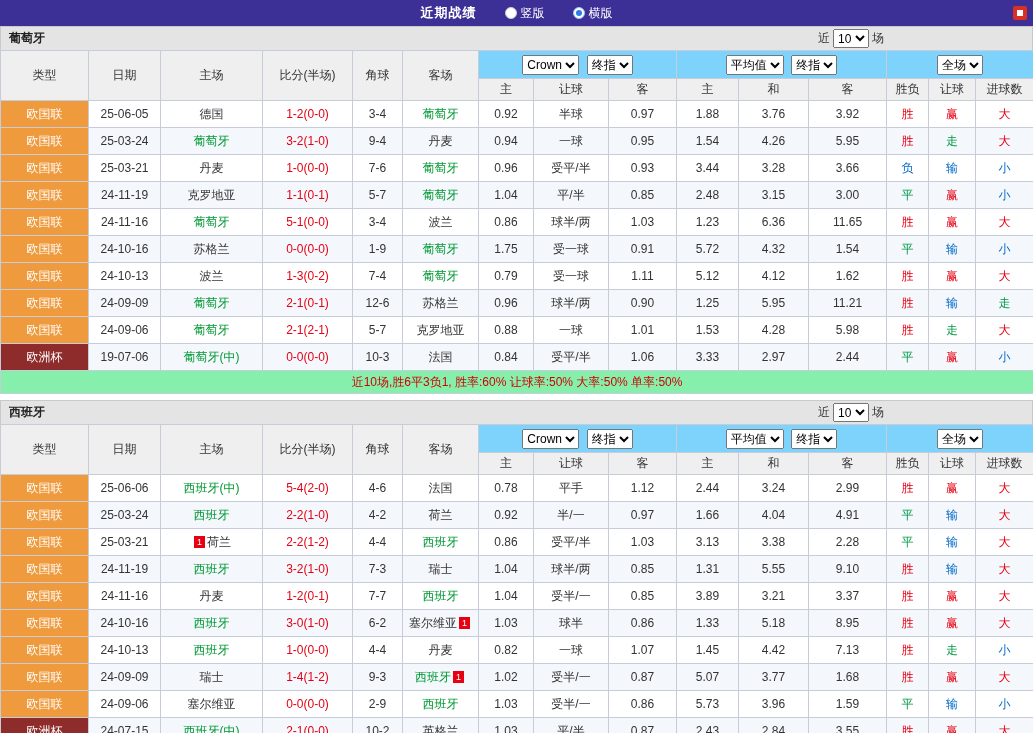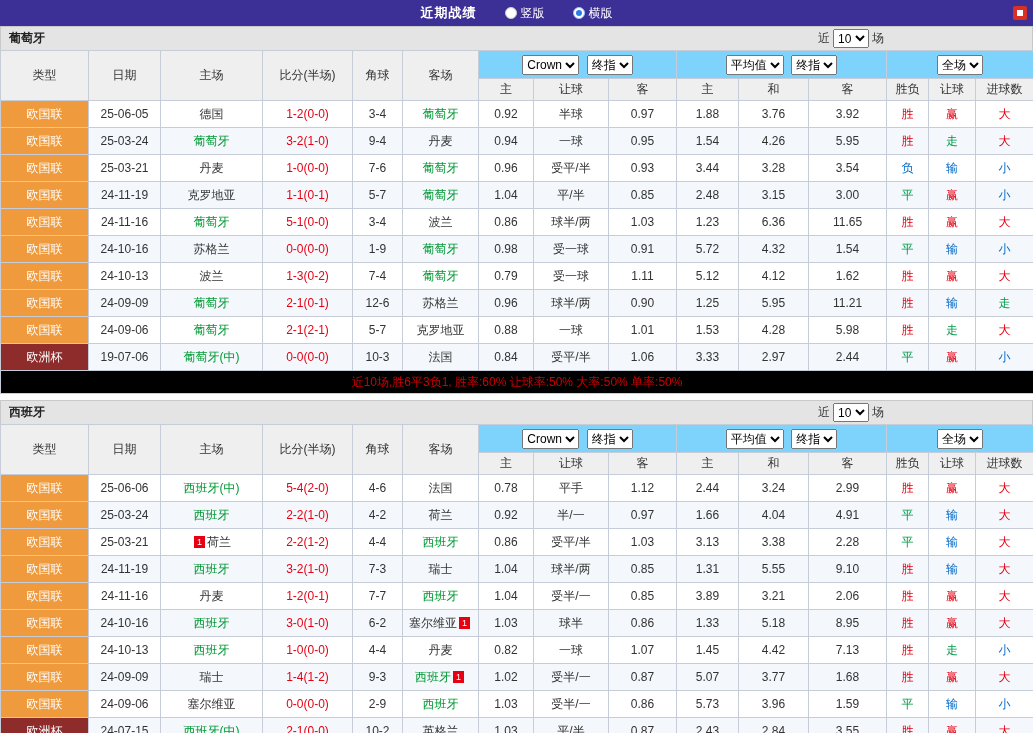--- a/index.html
+++ b/index.html
@@ -35,21 +35,21 @@
   .stats-table tbody tr:nth-child(even) td{background:#f4f8fc;}
   .type-league{background:#ee9a3d !important;color:#fff;}
   .type-cup{background:#8e2b2b !important;color:#fff;}
   .score-cell{color:#e60012;}
   .team-cell{cursor:pointer;}
   .focal{color:#009933;}
   .res-r{color:#e60012;}
   .res-g{color:#009944;}
   .res-b{color:#0068c9;}
   .badge{display:inline-block;min-width:9px;height:12px;line-height:12px;background:#e60012;color:#fff;font-size:9px;padding:0 1px;margin:0 2px;vertical-align:1px;}
-  .summary{height:22px;color:#d10000;background:#000000;white-space:pre-wrap;}
+  .summary{height:22px;color:#d10000;background:#86efac;white-space:pre-wrap;}
 </style>
 </head>
 <body>
 
 <div class="topbar">
   <span class="topbar-title">近期战绩</span>
   <span class="radio-opt">
     <span class="radio"></span>
     <span>竖版</span>
   </span>
@@ -159,21 +159,21 @@
           <td class="date-cell">25-03-21</td>
           <td class="team-cell"><span>丹麦</span></td>
           <td class="score-cell">1-0(0-0)</td>
           <td class="corner-cell">7-6</td>
           <td class="team-cell"><span class="focal">葡萄牙</span></td>
           <td class="odds-cell">0.96</td>
           <td class="odds-cell">受平/半</td>
           <td class="odds-cell">0.93</td>
           <td class="odds-cell">3.44</td>
           <td class="odds-cell">3.28</td>
-          <td class="odds-cell">3.54</td>
+          <td class="odds-cell">3.66</td>
           <td class="res-cell res-b">负</td>
           <td class="res-cell res-b">输</td>
           <td class="res-cell res-b">小</td>
         </tr>
         <tr>
           <td class="type-cell type-league">欧国联</td>
           <td class="date-cell">24-11-19</td>
           <td class="team-cell"><span>克罗地亚</span></td>
           <td class="score-cell">1-1(0-1)</td>
           <td class="corner-cell">5-7</td>
@@ -205,21 +205,21 @@
           <td class="res-cell res-r">赢</td>
           <td class="res-cell res-r">大</td>
         </tr>
         <tr>
           <td class="type-cell type-league">欧国联</td>
           <td class="date-cell">24-10-16</td>
           <td class="team-cell"><span>苏格兰</span></td>
           <td class="score-cell">0-0(0-0)</td>
           <td class="corner-cell">1-9</td>
           <td class="team-cell"><span class="focal">葡萄牙</span></td>
-          <td class="odds-cell">0.98</td>
+          <td class="odds-cell">1.75</td>
           <td class="odds-cell">受一球</td>
           <td class="odds-cell">0.91</td>
           <td class="odds-cell">5.72</td>
           <td class="odds-cell">4.32</td>
           <td class="odds-cell">1.54</td>
           <td class="res-cell res-g">平</td>
           <td class="res-cell res-b">输</td>
           <td class="res-cell res-b">小</td>
         </tr>
         <tr>
@@ -432,21 +432,21 @@
           <td class="date-cell">24-11-16</td>
           <td class="team-cell"><span>丹麦</span></td>
           <td class="score-cell">1-2(0-1)</td>
           <td class="corner-cell">7-7</td>
           <td class="team-cell"><span class="focal">西班牙</span></td>
           <td class="odds-cell">1.04</td>
           <td class="odds-cell">受半/一</td>
           <td class="odds-cell">0.85</td>
           <td class="odds-cell">3.89</td>
           <td class="odds-cell">3.21</td>
-          <td class="odds-cell">2.06</td>
+          <td class="odds-cell">3.37</td>
           <td class="res-cell res-r">胜</td>
           <td class="res-cell res-r">赢</td>
           <td class="res-cell res-r">大</td>
         </tr>
         <tr>
           <td class="type-cell type-league">欧国联</td>
           <td class="date-cell">24-10-16</td>
           <td class="team-cell"><span class="focal">西班牙</span></td>
           <td class="score-cell">3-0(1-0)</td>
           <td class="corner-cell">6-2</td>

